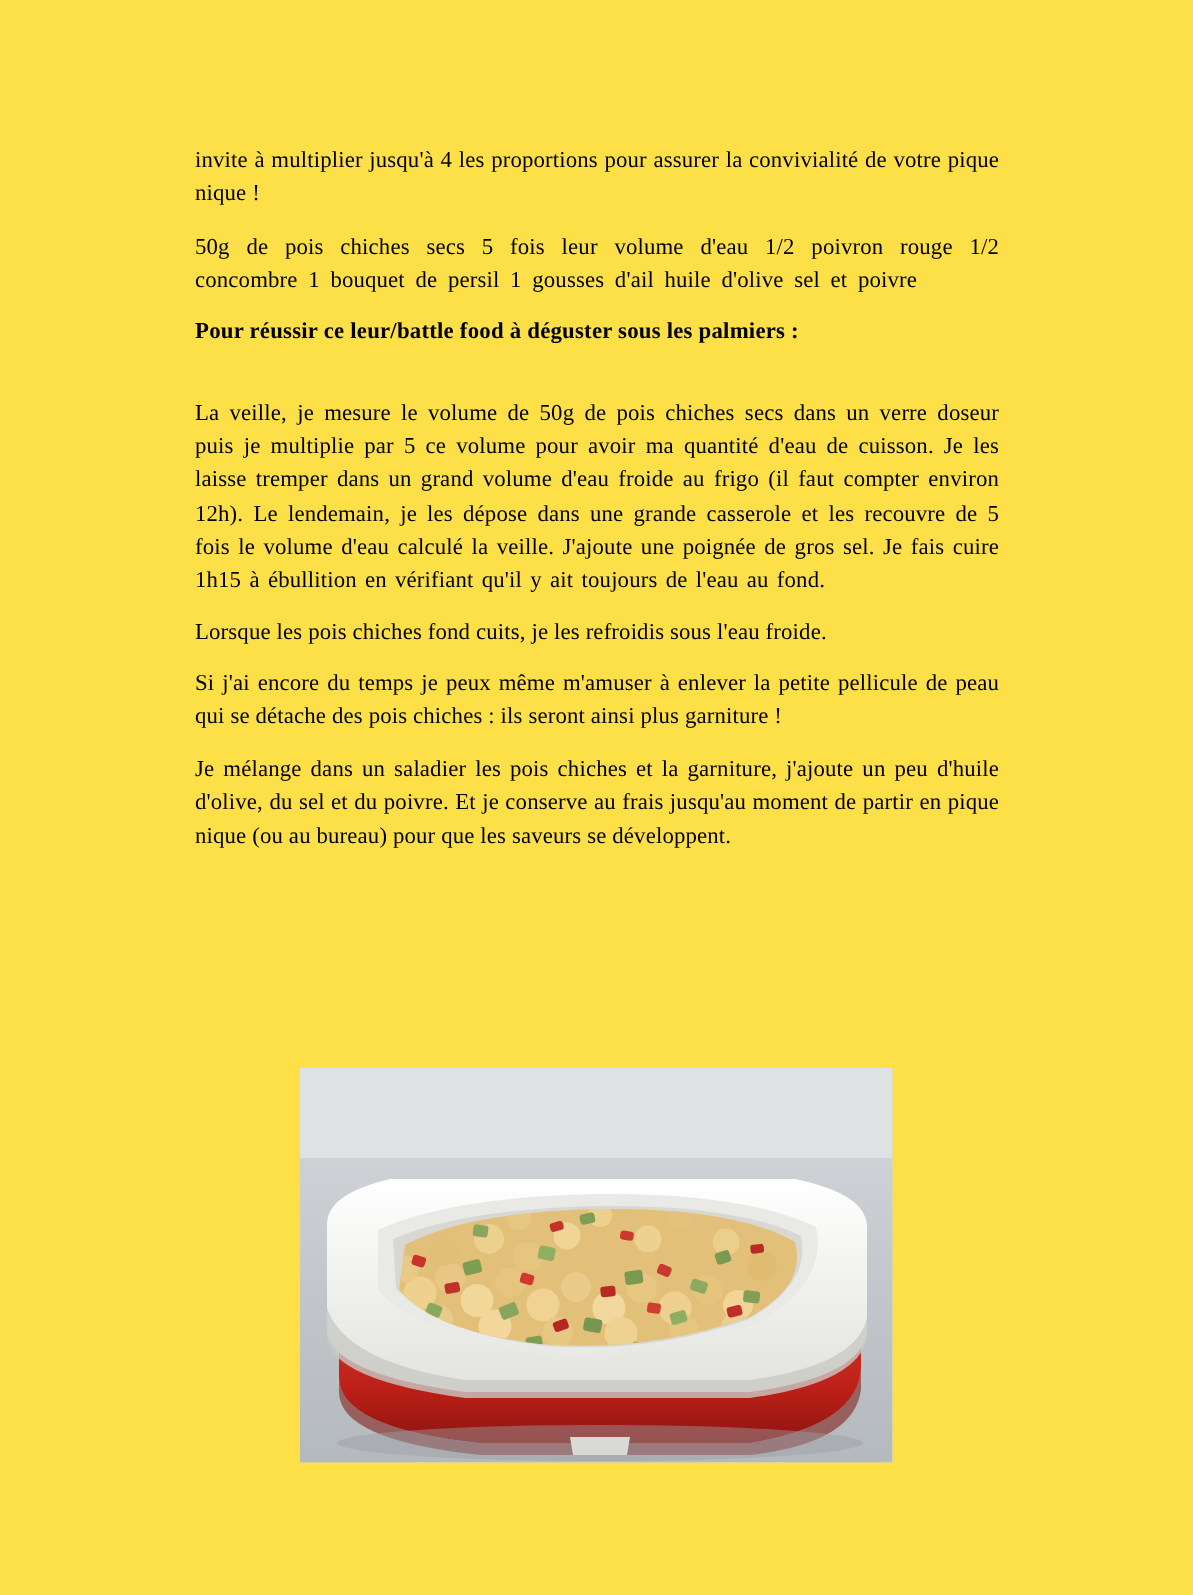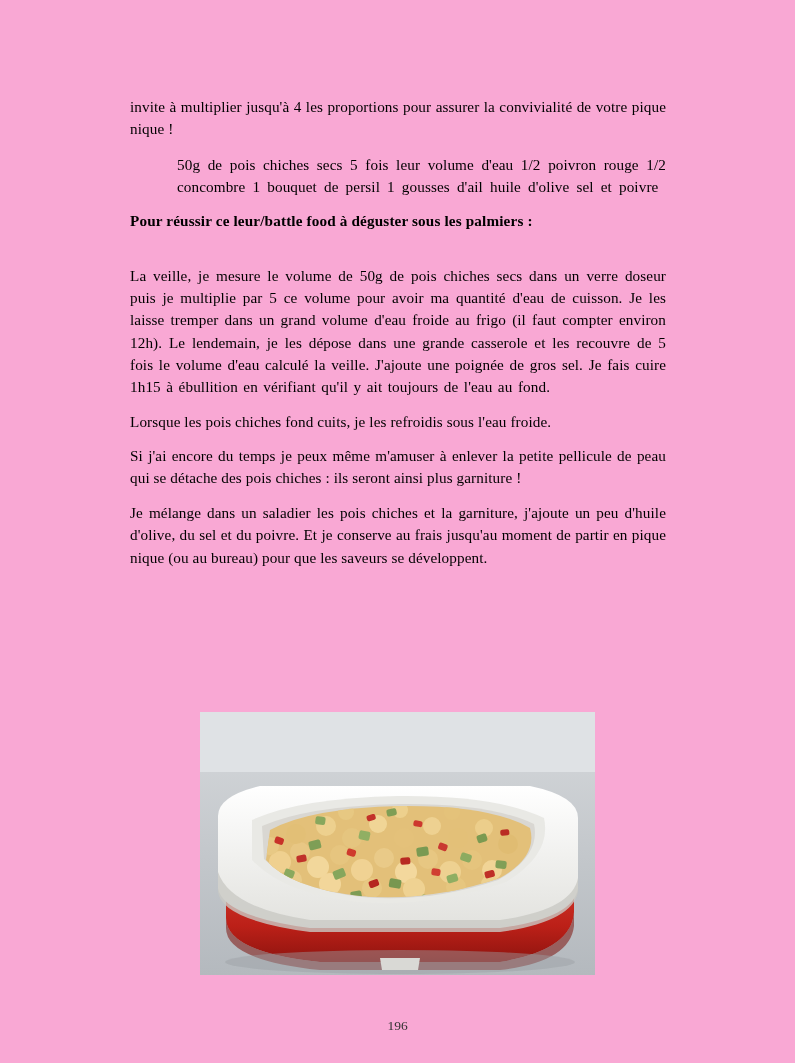--- a/index.html
+++ b/index.html
@@ -13,21 +13,21 @@
     position: relative;
     font-family: "Liberation Serif", serif;
     color: #000000;
     overflow: hidden;
   }
   .page {
     position: absolute;
     left: 0; top: 0;
     width: 795px;
     height: 1063px;
-    background: #f9a8d4;
+    background: #fde047;
   }
   .content {
     position: absolute;
     left: 130px;
     top: 96px;
     width: 536px;
   }
   p {
     margin: 0 0 12px 0;
     font-size: 15.2px;
@@ -36,21 +36,20 @@
     text-justify: inter-word;
     letter-spacing: 0.1px;
   }
   p.tight { margin-bottom: 13px; }
   p.bold {
     font-weight: bold;
     letter-spacing: 0.15px;
   }
   p.spaced {
     word-spacing: 3.2px;
-    margin-left: 47px;
   }
   p.spaced2 {
     word-spacing: 1.6px;
     margin-top: 32px;
   }
   .figure {
     position: absolute;
     left: 200px;
     top: 712px;
     width: 395px;
@@ -185,15 +184,14 @@
           <rect x="300" y="118" width="9" height="6" rx="2" fill="#b92b24" transform="rotate(-6 300 118)"></rect>
         </g>
       </g>
 
       <ellipse cx="200" cy="250" rx="175" ry="12" fill="#9ba0a5" opacity="0.45"></ellipse>
 
       <path d="M180 246 L220 246 L218 258 L182 258 Z" fill="#d9d9d5"></path>
     </svg>
   </div>
 
-  <div class="page-number">196</div>
 
 </div>
 
 </body></html>

